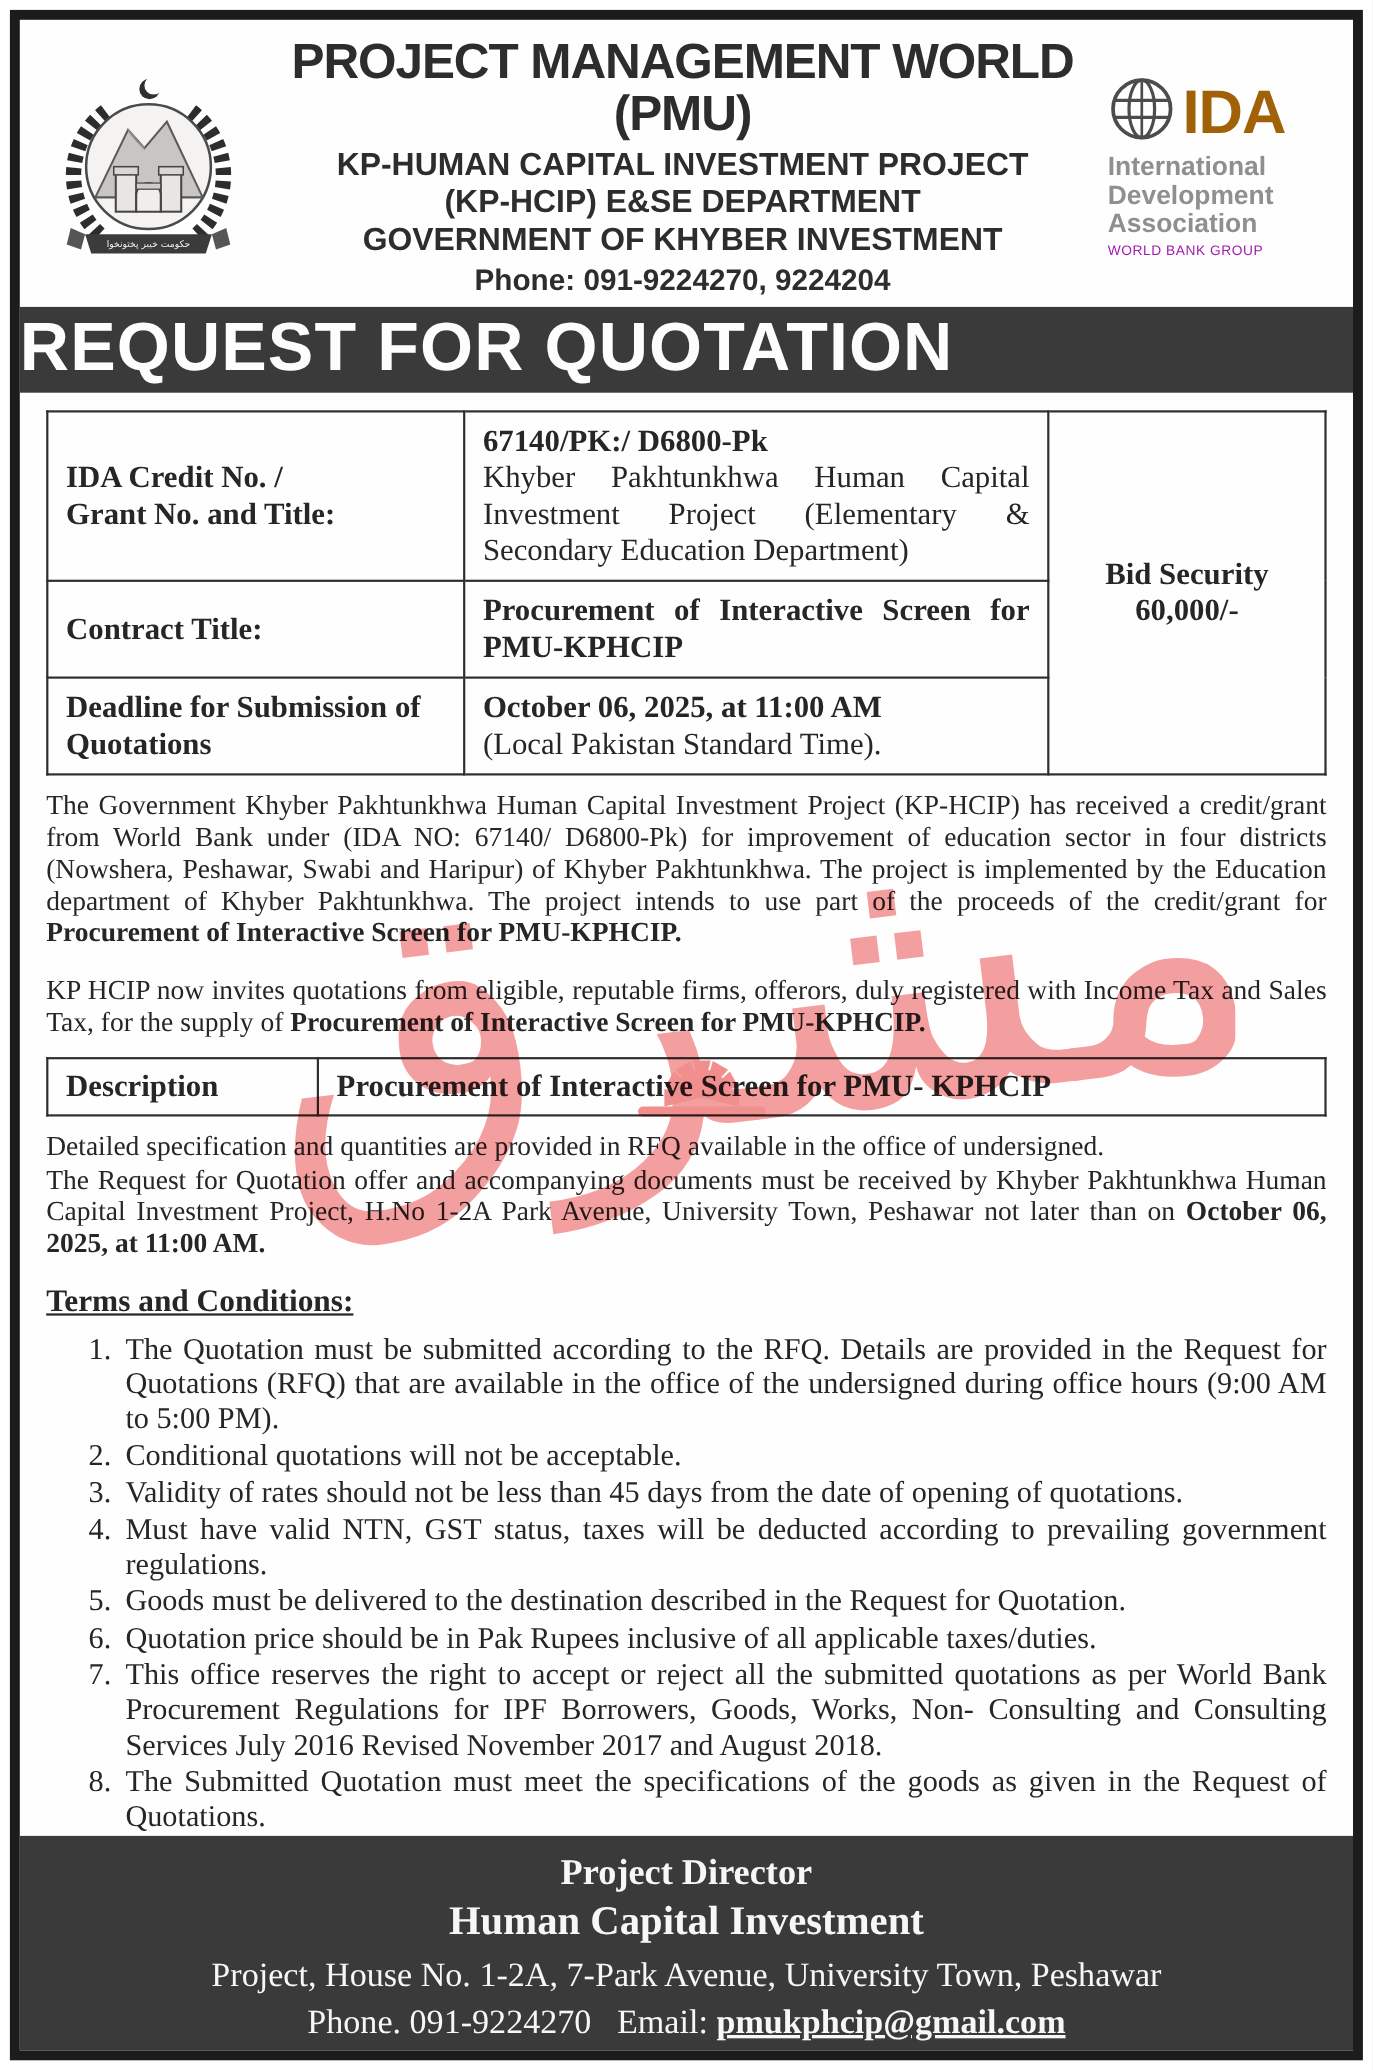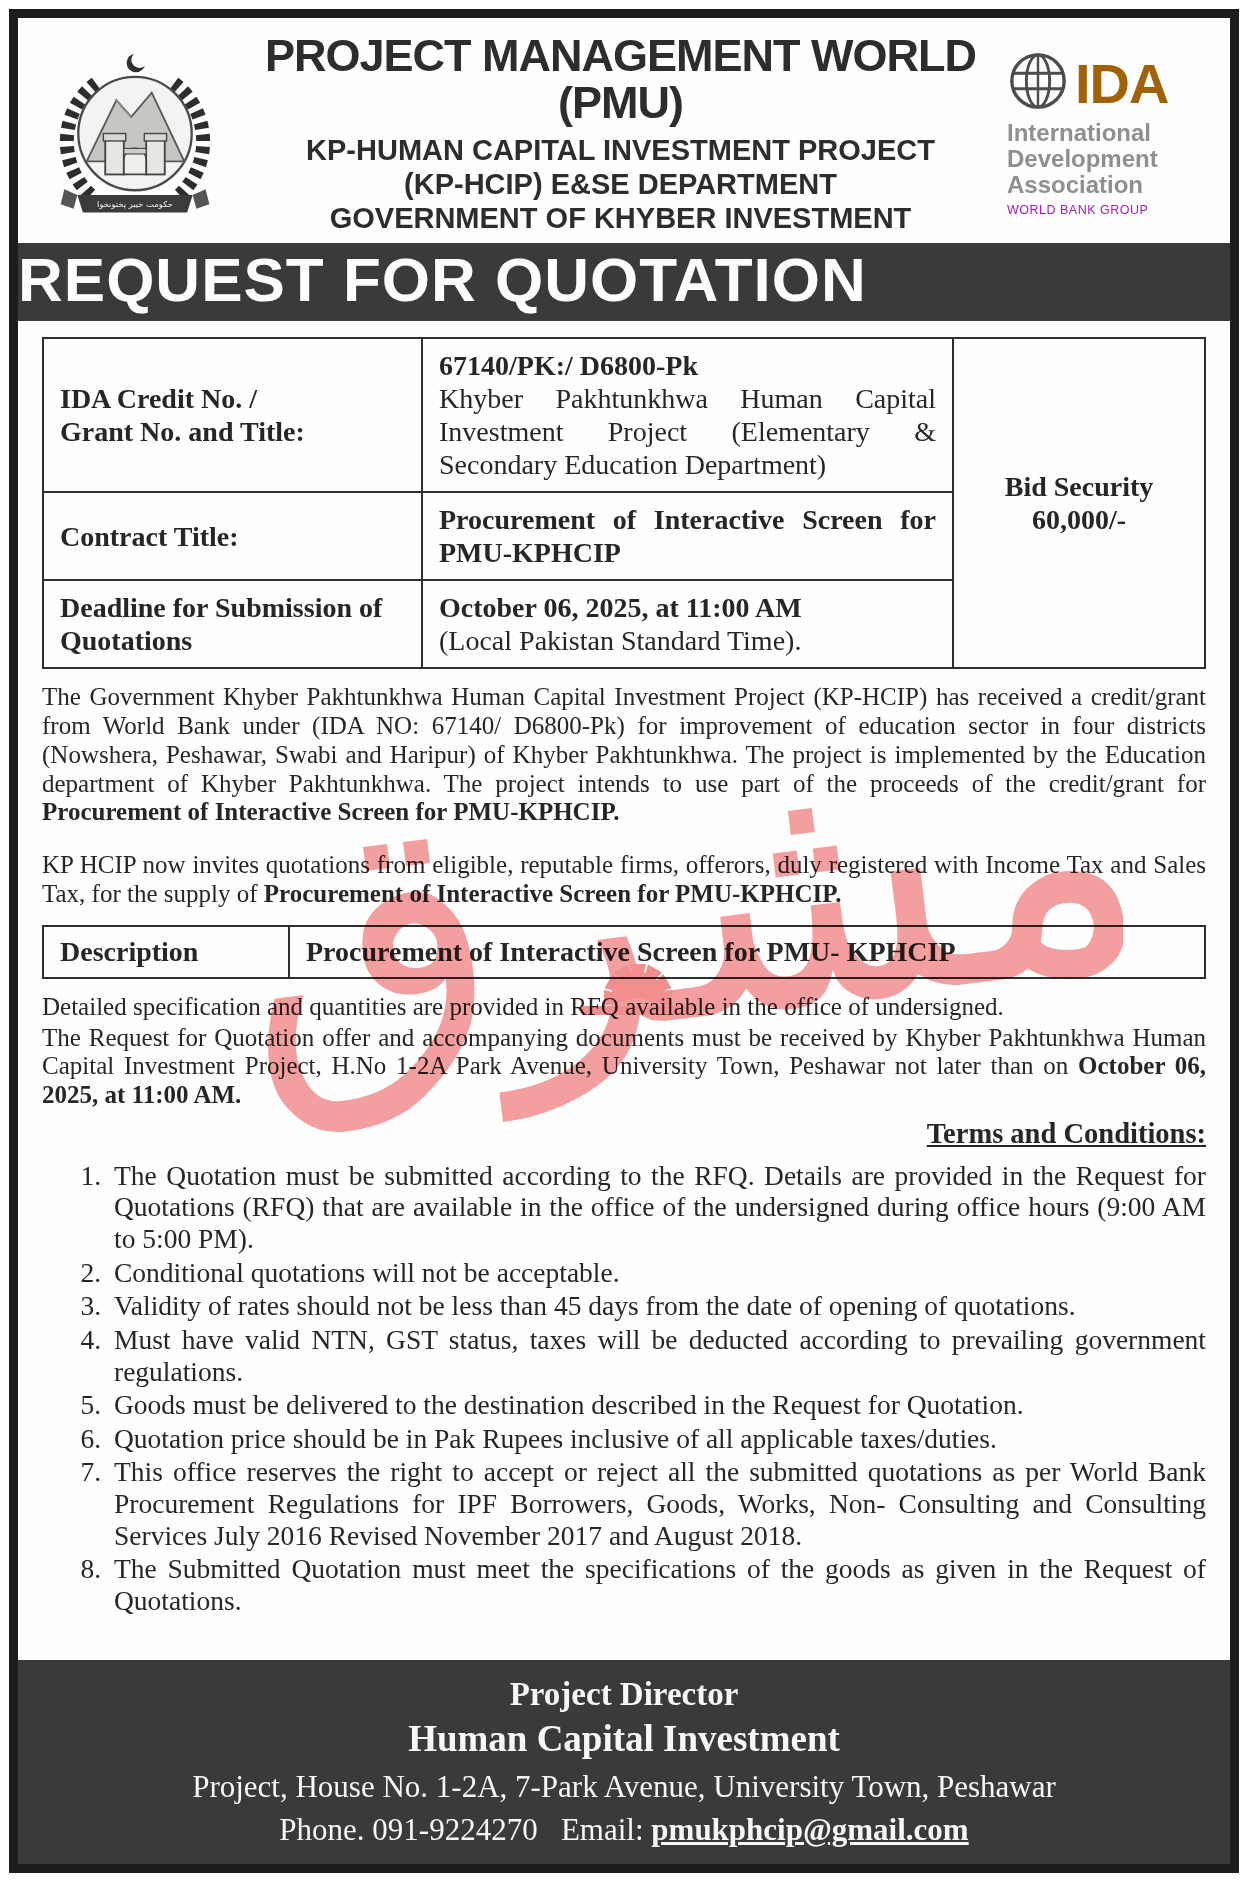--- a/index.html
+++ b/index.html
@@ -37,21 +37,21 @@
   .para{font-size:25px;line-height:1.15;text-align:justify;margin:14px 0 0 0;}
   .para b{font-weight:bold;}
   .gap-top{margin-top:24px;}
 
   
   table.dtable{border-collapse:collapse;width:100%;margin-top:16px;}
   table.dtable td{border:2.5px solid #2e2e2e;padding:9px 16px;font-size:28px;font-weight:bold;line-height:1.15;}
   td.dlbl{width:212px;}
 
   
-  .terms-h{font-size:28.5px;font-weight:bold;text-decoration:underline;margin-top:8px;text-align:right;}
+  .terms-h{font-size:28.5px;font-weight:bold;text-decoration:underline;margin-top:22px;}
   ol.terms{margin:10px 0 0 0;padding-left:66px;font-size:27.5px;line-height:1.15;}
   ol.terms li{text-align:justify;padding-left:6px;margin:0 0 2px 0;}
 
   
   .footer{margin-top:auto;background:#3a3a3a;color:#f7f7f7;text-align:center;padding:14px 10px 14px 10px;}
   .f1{font-size:33px;font-weight:bold;line-height:1.25;}
   .f2{font-size:37px;font-weight:bold;line-height:1.25;}
   .f3{font-size:31px;line-height:1.35;margin-top:4px;}
   .f4{font-size:31px;line-height:1.3;margin-top:2px;}
   .f4 .email{font-weight:bold;text-decoration:underline;}
@@ -93,20 +93,21 @@
           <text x="100" y="171" text-anchor="middle" font-family="DejaVu Sans, sans-serif" font-size="9" fill="#f3f3f3">حکومت خیبر پختونخوا</text>
         </svg>
       </div>
       <div class="hdr-center">
         <div class="hdr-title">PROJECT MANAGEMENT WORLD (PMU)</div>
         <div class="hdr-sub">
           <span>KP-HUMAN CAPITAL INVESTMENT PROJECT</span><br>
           <span>(KP-HCIP) E&amp;SE DEPARTMENT</span><br>
           <span>GOVERNMENT OF KHYBER INVESTMENT</span>
         </div>
+        <div class="hdr-phone">Phone: 091-9224270, 9224204</div>
       </div>
       <div class="ida">
         <div class="ida-top">
           <span>
             <svg width="62" height="62" viewBox="0 0 64 64">
               <circle cx="32" cy="32" r="27" fill="none" stroke="#4c4c4c" stroke-width="3.5"></circle>
               <ellipse cx="32" cy="32" rx="12" ry="27" fill="none" stroke="#4c4c4c" stroke-width="3"></ellipse>
               <path d="M6,24 h52 M6,40 h52" stroke="#4c4c4c" stroke-width="3" fill="none"></path>
               <path d="M32,5 v54" stroke="#4c4c4c" stroke-width="2.5"></path>
             </svg>

